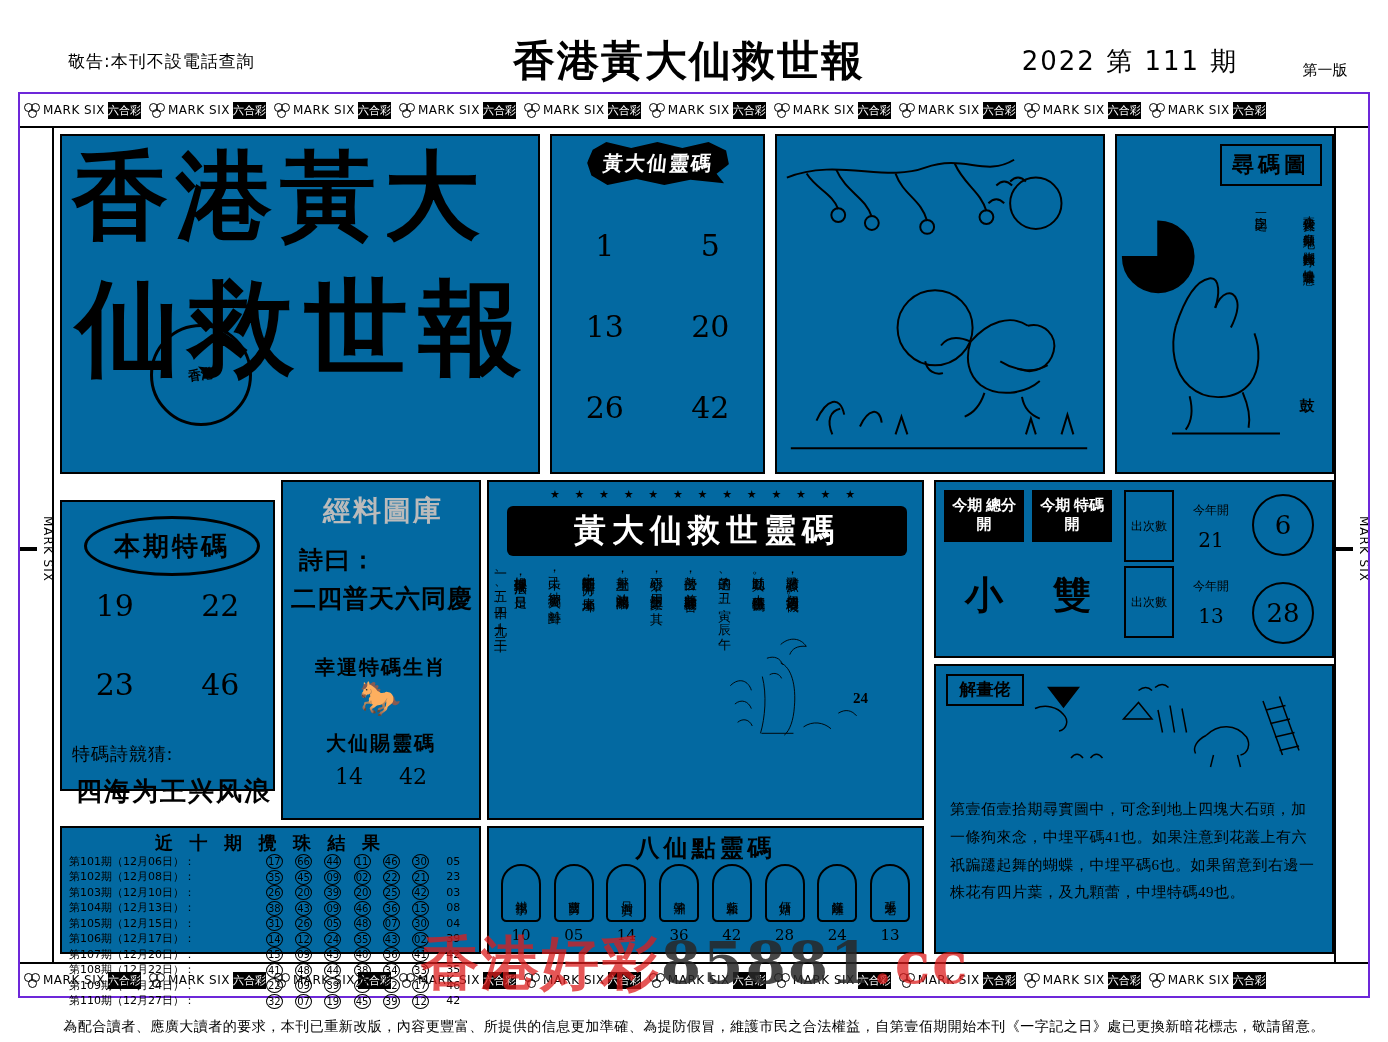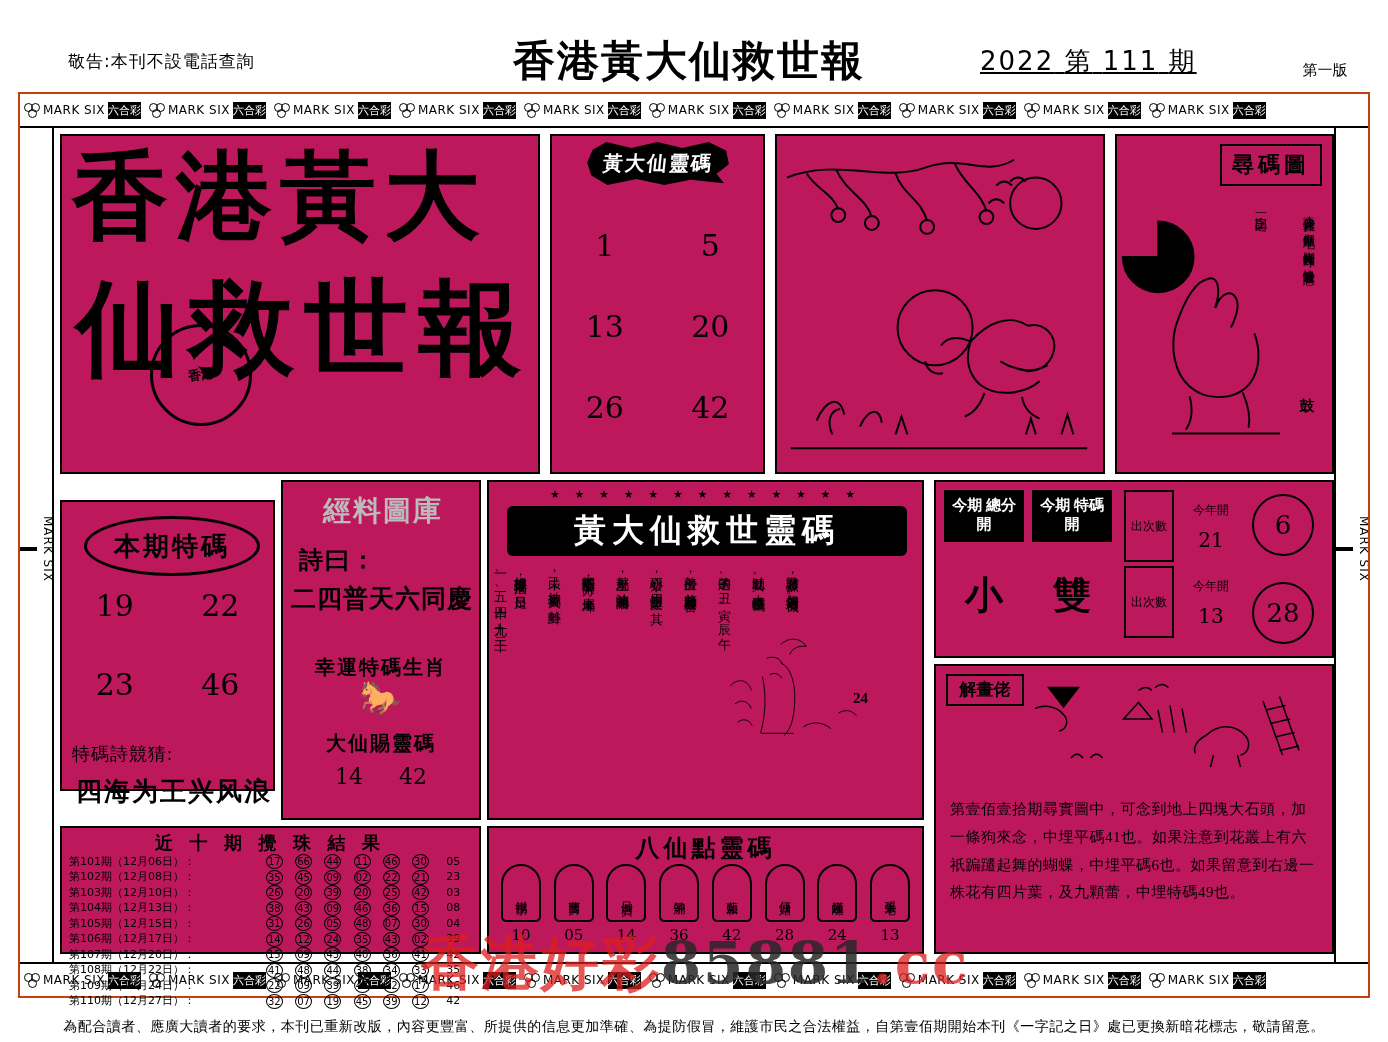--- a/index.html
+++ b/index.html
@@ -3,25 +3,25 @@
 <meta charset="utf-8">
 <style>
   html,body{margin:0;padding:0;background:#fff;}
   body{width:1388px;height:1042px;font-family:"Liberation Serif",serif;color:#000;overflow:hidden;}
   .page{position:relative;width:1388px;height:1042px;background:#fff;}
 
   
   .masthead{position:absolute;left:18px;top:30px;width:1352px;height:62px;display:flex;align-items:center;}
   .mast-note{font-size:17px;font-family:"DejaVu Sans",sans-serif;width:330px;padding-left:50px;letter-spacing:1px;}
   .mast-title{flex:1;text-align:center;font-size:42px;font-weight:bold;letter-spacing:2px;font-family:"DejaVu Serif",serif;}
-  .mast-date{width:300px;text-align:left;font-size:26px;letter-spacing:2px;font-family:"DejaVu Sans",sans-serif;text-decoration:underline;}
+  .mast-date{width:300px;text-align:center;font-size:26px;letter-spacing:2px;font-family:"DejaVu Sans",sans-serif;}
   .mast-edition{width:90px;text-align:center;font-size:15px;font-family:"DejaVu Sans",sans-serif;padding-top:18px;}
 
   
-  .frame{position:absolute;left:18px;top:92px;width:1352px;height:906px;border:2px solid #c2410c;box-sizing:border-box;}
+  .frame{position:absolute;left:18px;top:92px;width:1352px;height:906px;border:2px solid #6d28d9;box-sizing:border-box;}
 
   
   .band-top{position:absolute;left:0;top:0;width:100%;height:34px;border-bottom:2px solid #000;box-sizing:border-box;display:flex;align-items:center;overflow:hidden;background:#fff;}
   .mark-unit{display:flex;align-items:center;gap:3px;padding:0 4px;}
   .flower{width:16px;height:16px;position:relative;flex:none;}
   .flower::before,.flower::after{content:"";position:absolute;border:1.6px solid #000;border-radius:50%;}
   .flower::before{width:7px;height:7px;left:0;top:1px;}
   .flower::after{width:7px;height:7px;left:7px;top:1px;}
   .flower i{position:absolute;width:7px;height:7px;border:1.6px solid #000;border-radius:50%;left:3.5px;top:7px;}
   .mk{font-size:12px;font-family:"DejaVu Sans",sans-serif;letter-spacing:.5px;}
@@ -33,21 +33,21 @@
   .band-right{right:0;border-left:2px solid #000;}
   .vstack{writing-mode:vertical-rl;display:flex;flex-direction:column;align-items:center;height:100%;padding-top:4px;gap:10px;}
   .vmk{font-size:12px;font-family:"DejaVu Sans",sans-serif;letter-spacing:1px;}
   .vcn{font-size:11px;background:#000;color:#fff;padding:2px 1px;}
   .band-bottom{position:absolute;left:0;bottom:0;width:100%;height:34px;border-top:2px solid #000;box-sizing:border-box;display:flex;align-items:center;overflow:hidden;}
 
   
   .content{position:absolute;left:34px;top:34px;right:34px;bottom:34px;}
 
   
-  .box{position:absolute;border:2px solid #000;box-sizing:border-box;background:#be185d;}
+  .box{position:absolute;border:2px solid #000;box-sizing:border-box;background:#0369a1;}
 
   
   #logoBox{left:6px;top:6px;width:480px;height:340px;}
   .logo-line1{position:absolute;left:10px;top:12px;font-size:96px;font-weight:bold;letter-spacing:8px;font-family:"DejaVu Serif",serif;line-height:1;}
   .logo-line2{position:absolute;left:14px;top:140px;font-size:104px;font-weight:bold;letter-spacing:10px;font-family:"DejaVu Serif",serif;line-height:1;}
   .seal{position:absolute;left:88px;top:188px;width:96px;height:96px;border:3px solid #000;border-radius:50%;display:flex;align-items:center;justify-content:center;font-size:13px;line-height:1.1;text-align:center;background:rgba(255,255,255,.0);}
   .seal-inner{transform:rotate(-8deg);font-weight:bold;}
 
   
   #luckyBox{left:496px;top:6px;width:215px;height:340px;}

